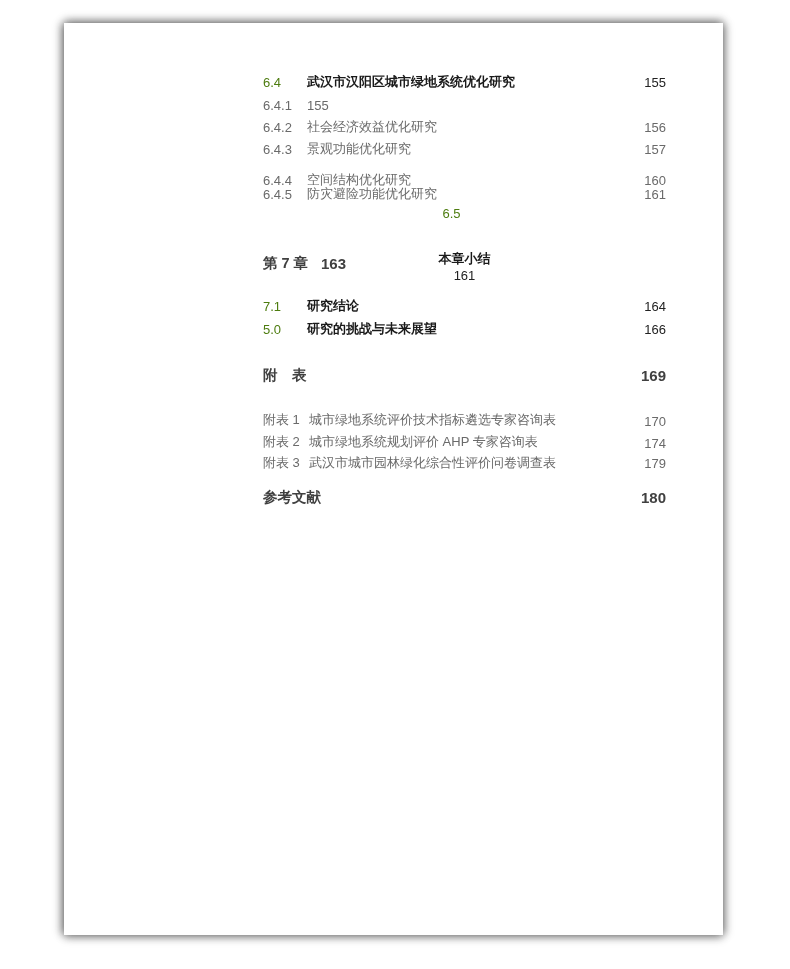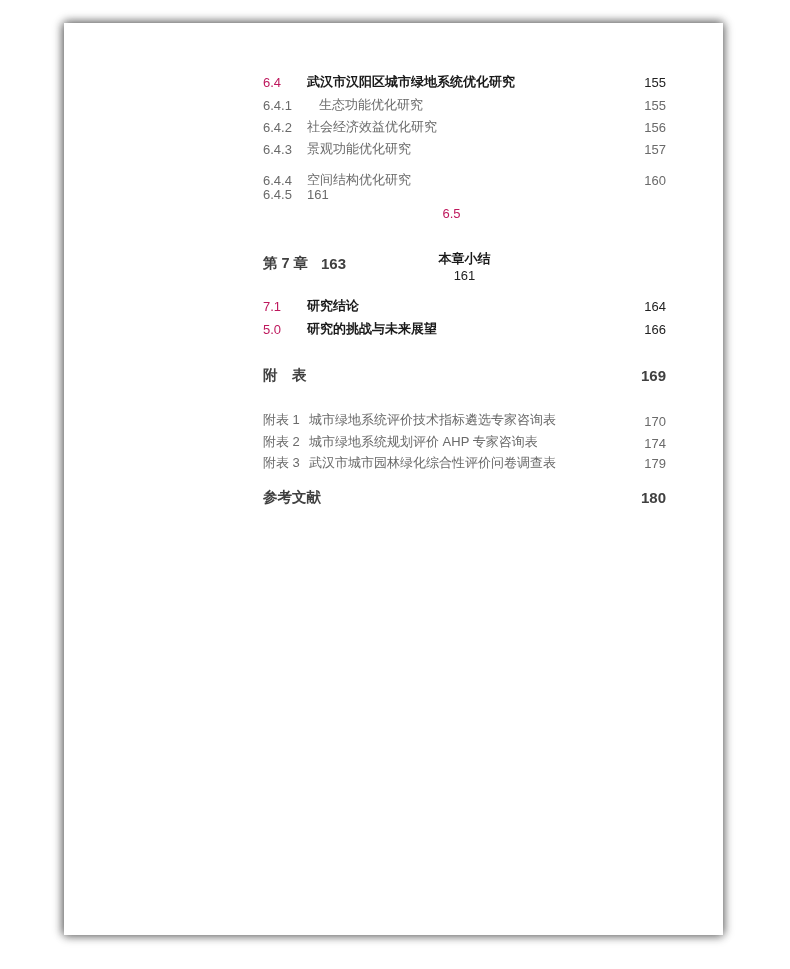--- a/index.html
+++ b/index.html
@@ -49,21 +49,21 @@
     .page-num {
       flex: 0 0 auto;
       text-align: right;
     }
     
     .sec {
       font-size: 13px;
       color: #1a1a1a;
       font-weight: bold;
     }
-    .sec .num { font-weight: normal; color: #be185d; }
+    .sec .num { font-weight: normal; color: #4d7c0f; }
     .sec .page-num { font-weight: normal; color: #222; }
     
     .sub {
       font-size: 13px;
       color: #6a6a6a;
       font-weight: normal;
     }
     
     .chap {
       font-size: 14.5px;
@@ -85,23 +85,22 @@
 <div class="page"></div>
 
 <div class="toc">
 
   <div class="row sec" style="top:72px;">
     <span class="num">6.4</span>
     <span class="title">武汉市汉阳区城市绿地系统优化研究</span>
     <span class="page-num">155</span>
   </div>
 
-  <div class="row sub" style="top:95px;gap:12px;">
+  <div class="row sub" style="top:95px;">
     <span class="num">6.4.1</span>
-    <span class="title">生态功能优化研究</span>
     <span class="page-num">155</span>
   </div>
 
   <div class="row sub" style="top:117px;">
     <span class="num">6.4.2</span>
     <span class="title">社会经济效益优化研究</span>
     <span class="page-num">156</span>
   </div>
 
   <div class="row sub" style="top:139px;">
@@ -111,20 +110,21 @@
   </div>
 
   <div class="row sub" style="top:170px;">
     <span class="num">6.4.4</span>
     <span class="title">空间结构优化研究</span>
     <span class="page-num">160</span>
   </div>
 
   <div class="row sub" style="top:184px;">
     <span class="num">6.4.5</span>
+    <span class="title">防灾避险功能优化研究</span>
     <span class="page-num">161</span>
   </div>
 
   <div class="row sec" style="top:206px;flex-direction:column;">
     <span class="num">6.5</span>
     <span class="title">本章小结</span>
     <span class="page-num">161</span>
   </div>
 
   <div class="row chap" style="top:253px;">

